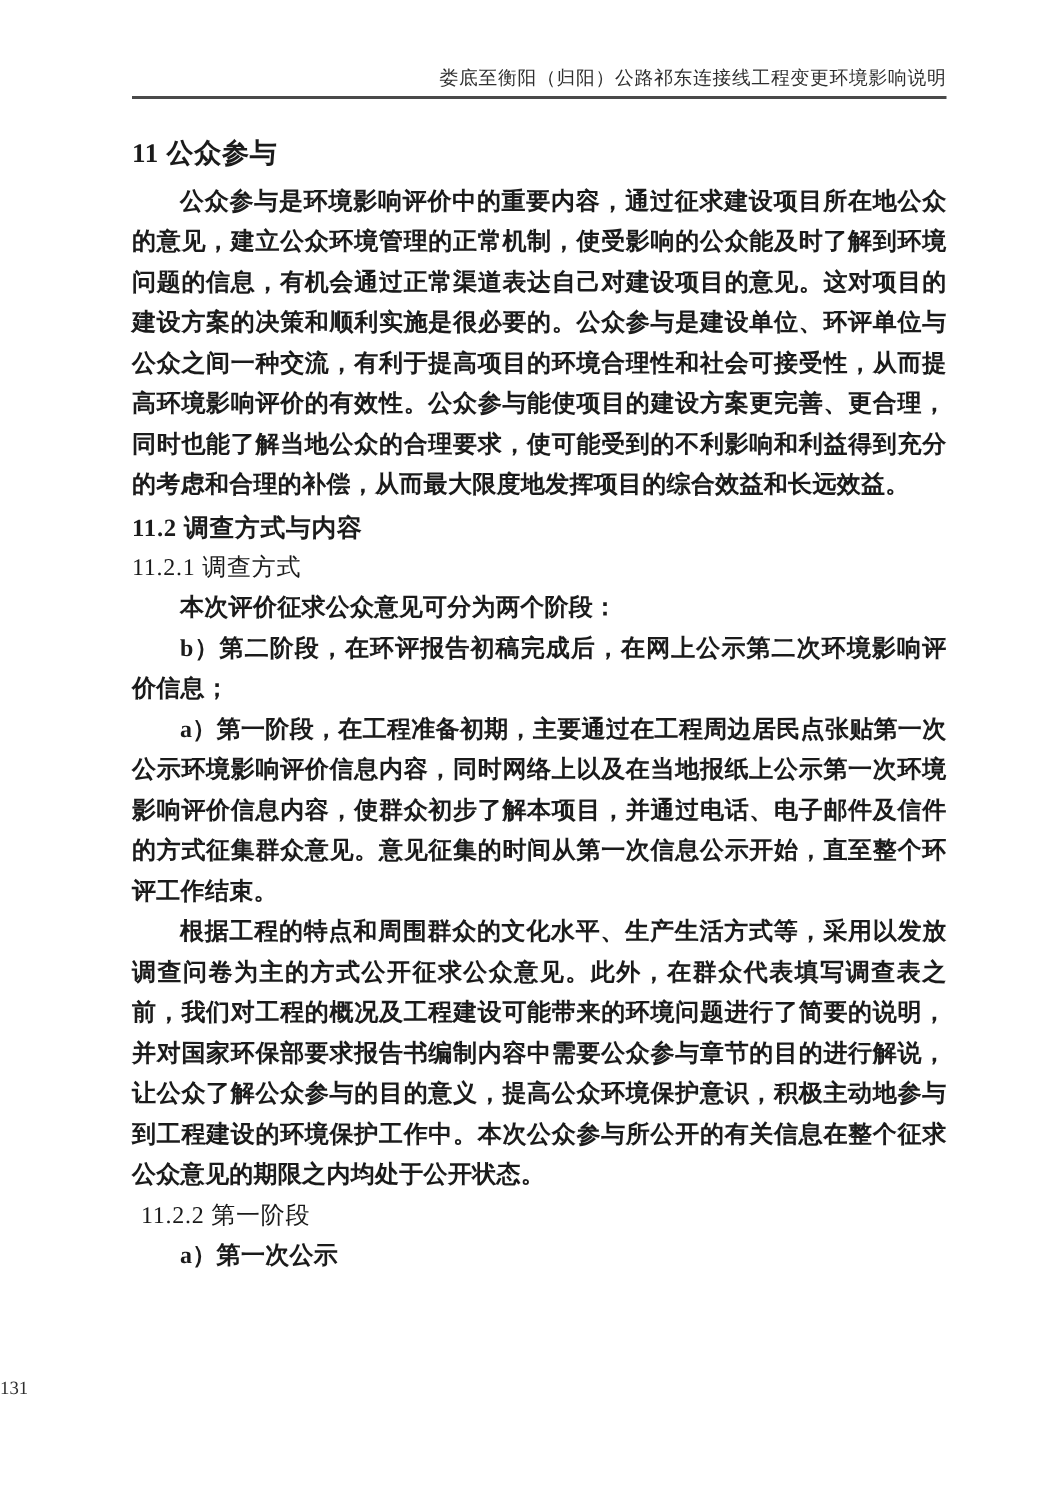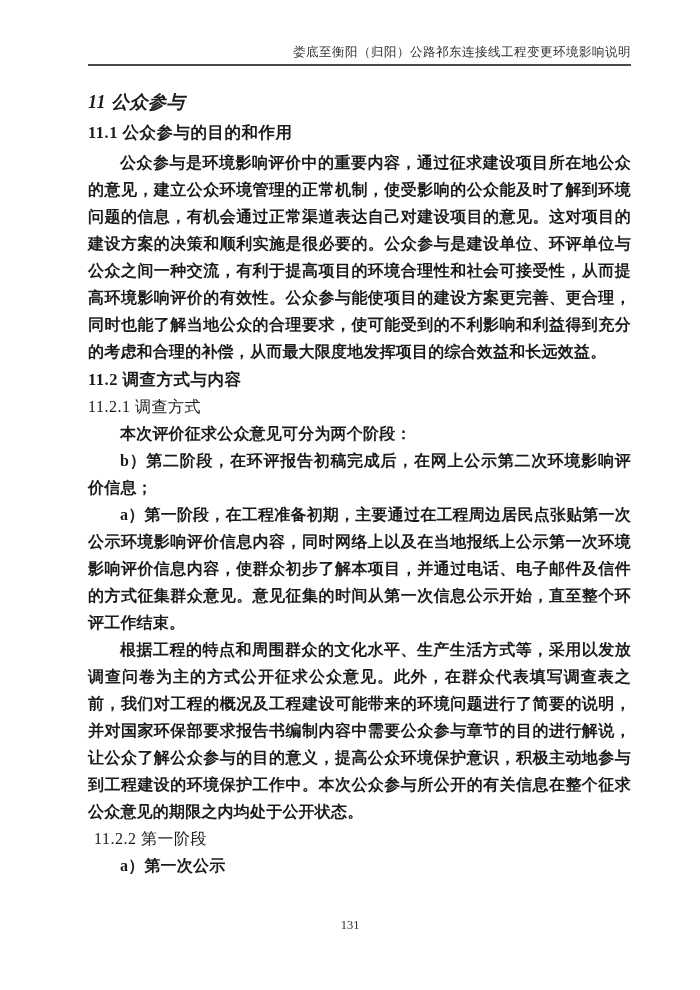--- a/index.html
+++ b/index.html
@@ -47,21 +47,20 @@
     text-align: justify;
     text-justify: inter-character;
   }
   .h-chapter {
     font-size: 18px;
     font-weight: bold;
     line-height: 24px;
     margin: 0 0 7px 0;
     text-align: left;
     letter-spacing: 0.5px;
-    font-style: italic;
   }
   .h-section {
     font-size: 16.5px;
     font-weight: bold;
     line-height: 24px;
     margin: 0 0 4px 0;
     text-align: left;
     letter-spacing: 0.5px;
   }
   .h-section-mid {
@@ -89,39 +88,38 @@
     text-indent: 2em;
     letter-spacing: 0.2px;
     font-weight: bold;
   }
   
   .footer {
     position: absolute;
     left: 0;
     top: 918px;
     width: 700px;
-    text-align: center;
+    text-align: left;
     font-size: 12.5px;
     color: #2e2e2e;
   }
 </style>
 </head>
 <body>
 
 <div class="page">
 
   <div class="running-header">
     <span class="running-title">娄底至衡阳（归阳）公路祁东连接线工程变更环境影响说明</span>
     <div class="header-rule"></div>
   </div>
 
   <div class="content">
     <h1 class="h-chapter">11  公众参与</h1>
 
-    <h2 class="h-section">11.1  公众参与的目的和作用</h2>
 
     <p class="para">公众参与是环境影响评价中的重要内容，通过征求建设项目所在地公众的意见，建立公众环境管理的正常机制，使受影响的公众能及时了解到环境问题的信息，有机会通过正常渠道表达自己对建设项目的意见。这对项目的建设方案的决策和顺利实施是很必要的。公众参与是建设单位、环评单位与公众之间一种交流，有利于提高项目的环境合理性和社会可接受性，从而提高环境影响评价的有效性。公众参与能使项目的建设方案更完善、更合理，同时也能了解当地公众的合理要求，使可能受到的不利影响和利益得到充分的考虑和合理的补偿，从而最大限度地发挥项目的综合效益和长远效益。</p>
 
 
     <h2 class="h-section-mid">11.2  调查方式与内容</h2>
 
     <h3 class="h-subsection">11.2.1  调查方式</h3>
 
     <p class="para">本次评价征求公众意见可分为两个阶段：</p>
 

